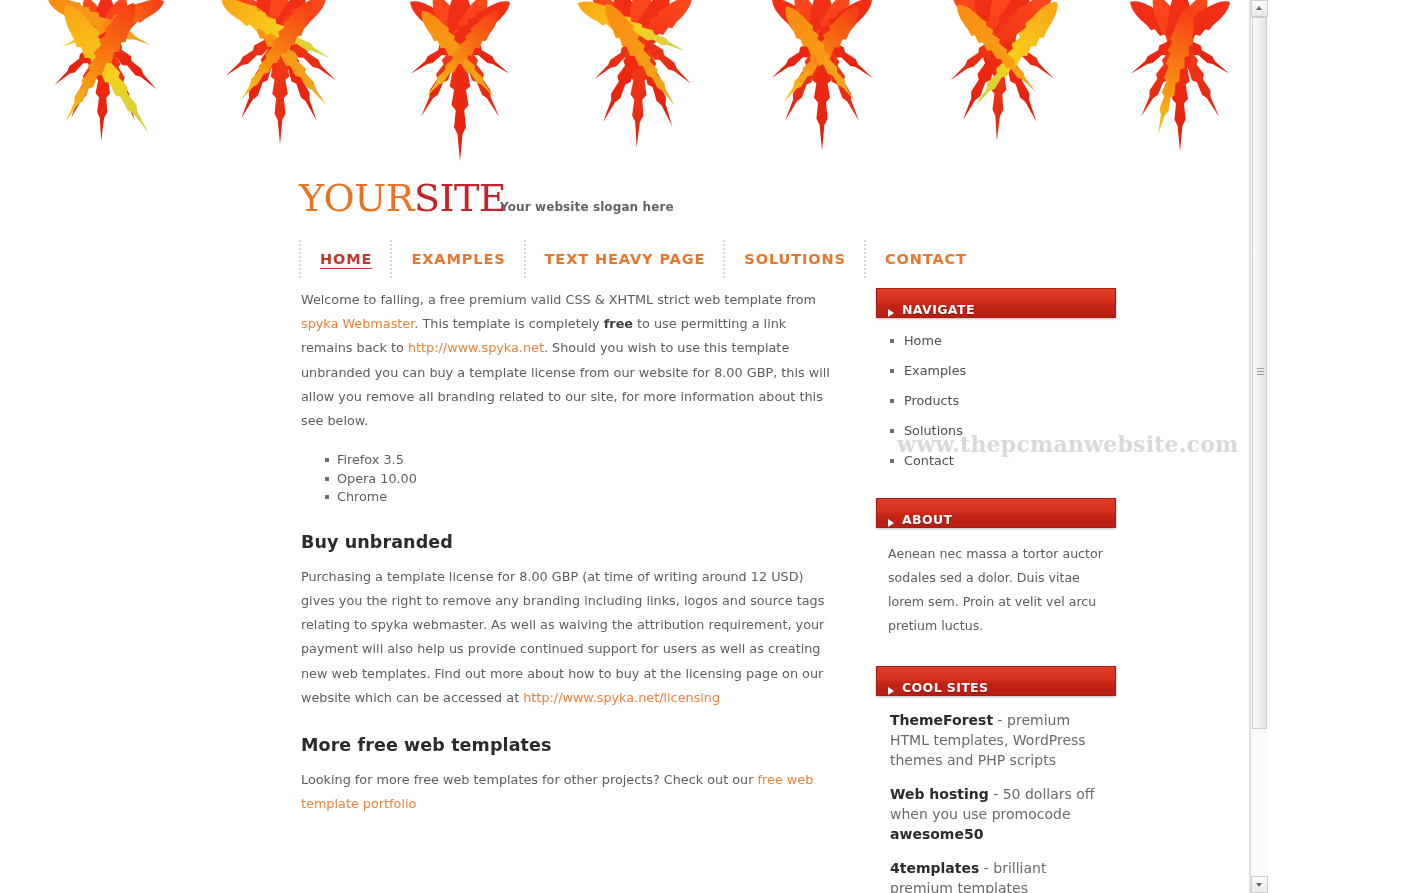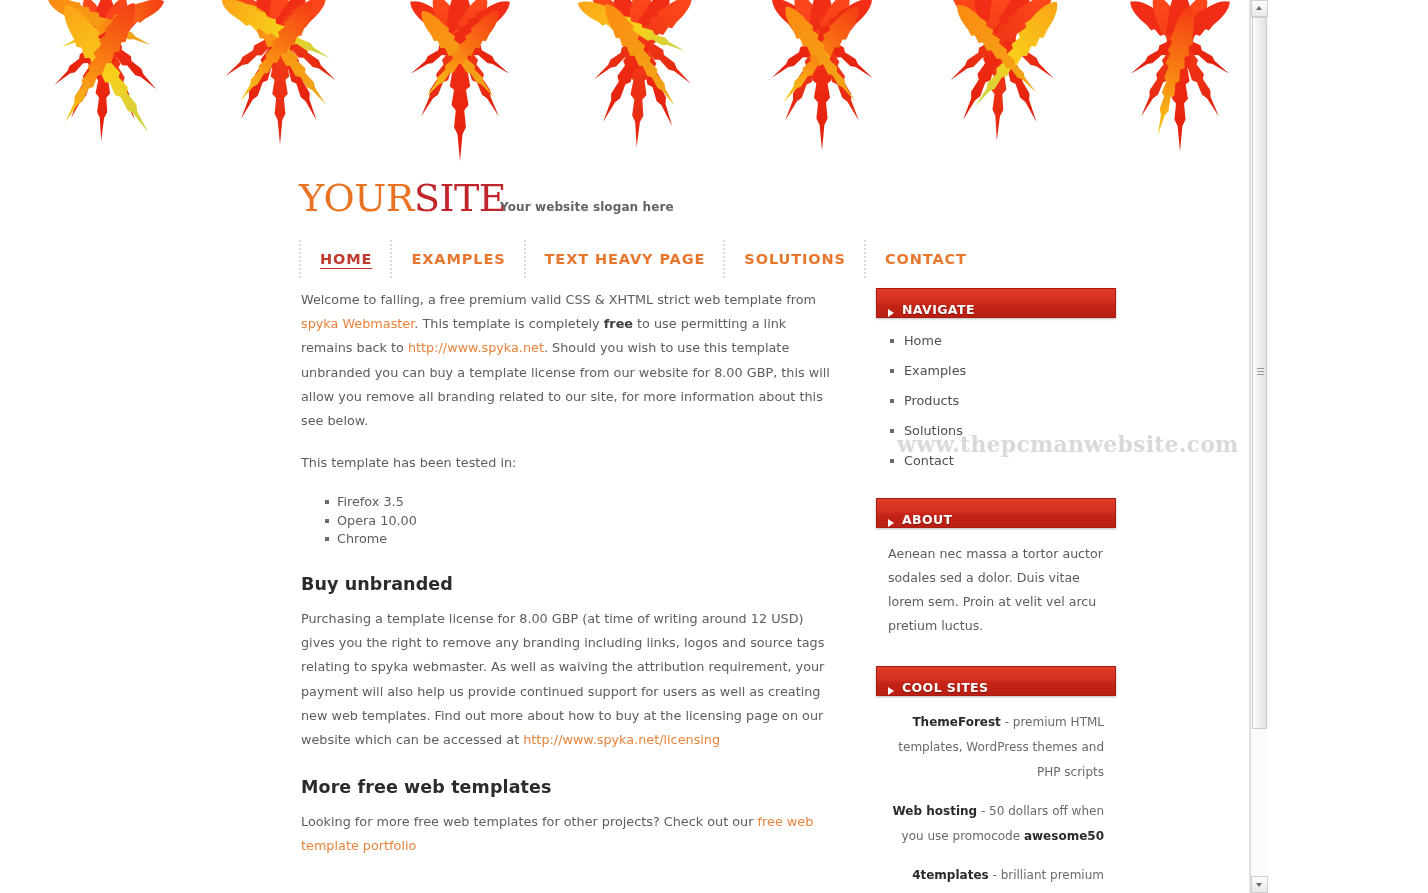--- a/index.html
+++ b/index.html
@@ -239,25 +239,24 @@
     background: #6b6b6b;
   }
   .about-text {
     font-size: 12.6px;
     line-height: 24px;
     color: #5d5d5d;
     margin: 0;
   }
   ul.cool { margin: 0; padding: 0 0 0 2px; list-style: none; }
   ul.cool li {
-    font-size: 12px;
-    line-height: 25px;
+    font-size: 14px;
+    line-height: 20px;
     color: #6a6a6a;
     margin-bottom: 14px;
-    text-align: right;
   }
   ul.cool li b { color: #2b2b2b; font-weight: bold; }
   ul.cool li .code { color: #2b2b2b; font-weight: bold; }
 
   
   #scrollbar {
     position: absolute;
     right: 0; top: 0;
     width: 18px;
     height: 893px;
@@ -458,21 +457,20 @@
       <a href="#">CONTACT</a>
     </div>
 
     <div id="main">
 
       <div id="content">
 
 
         <p class="para"><span>Welcome to falling, a free premium valid CSS &amp; XHTML strict web template from </span><a href="#" class="inline-link">spyka Webmaster</a><span>. This template is completely </span><b>free</b><span> to use permitting a link remains back to </span><a href="#" class="inline-link">http://www.spyka.net</a><span>. Should you wish to use this template unbranded you can buy a template license from our website for 8.00 GBP, this will allow you remove all branding related to our site, for more information about this see below.</span></p>
 
-        <p class="para">This template has been tested in:</p>
 
         <ul class="browsers">
           <li>Firefox 3.5</li>
           <li>Opera 10.00</li>
           <li>Chrome</li>
         </ul>
 
         <h2 class="sec">Buy unbranded</h2>
         <p class="para"><span>Purchasing a template license for 8.00 GBP (at time of writing around 12 USD) gives you the right to remove any branding including links, logos and source tags relating to spyka webmaster. As well as waiving the attribution requirement, your payment will also help us provide continued support for users as well as creating new web templates. Find out more about how to buy at the licensing page on our website which can be accessed at </span><a href="#" class="inline-link">http://www.spyka.net/licensing</a></p>
 

